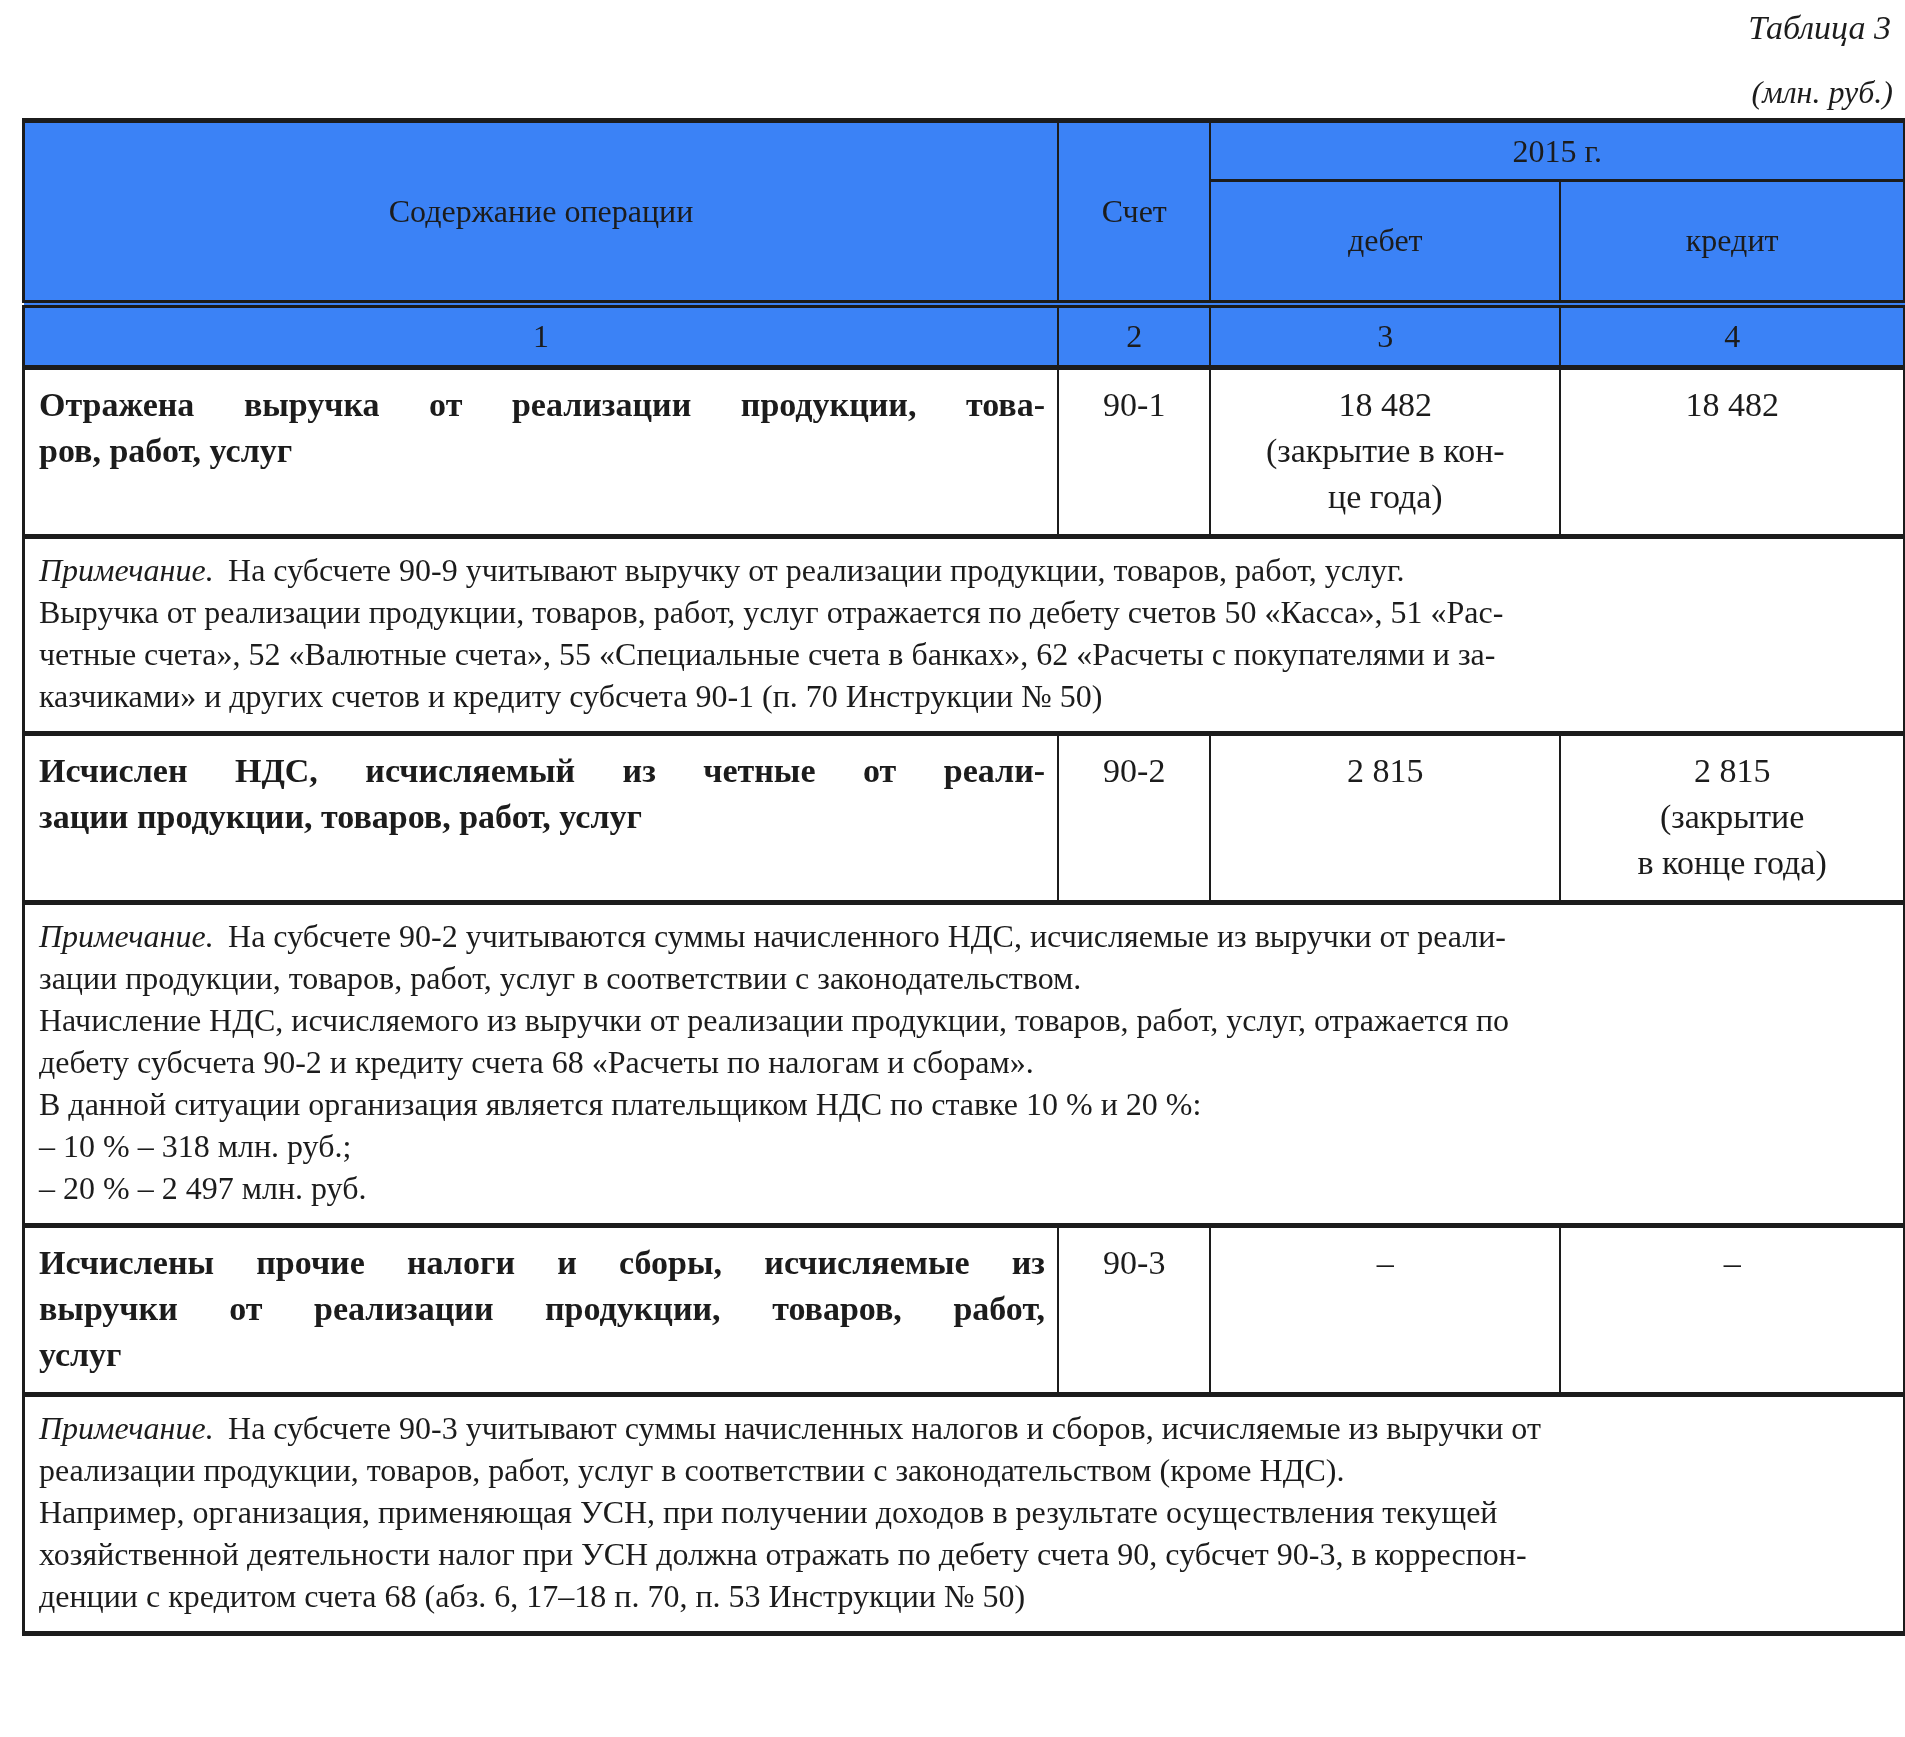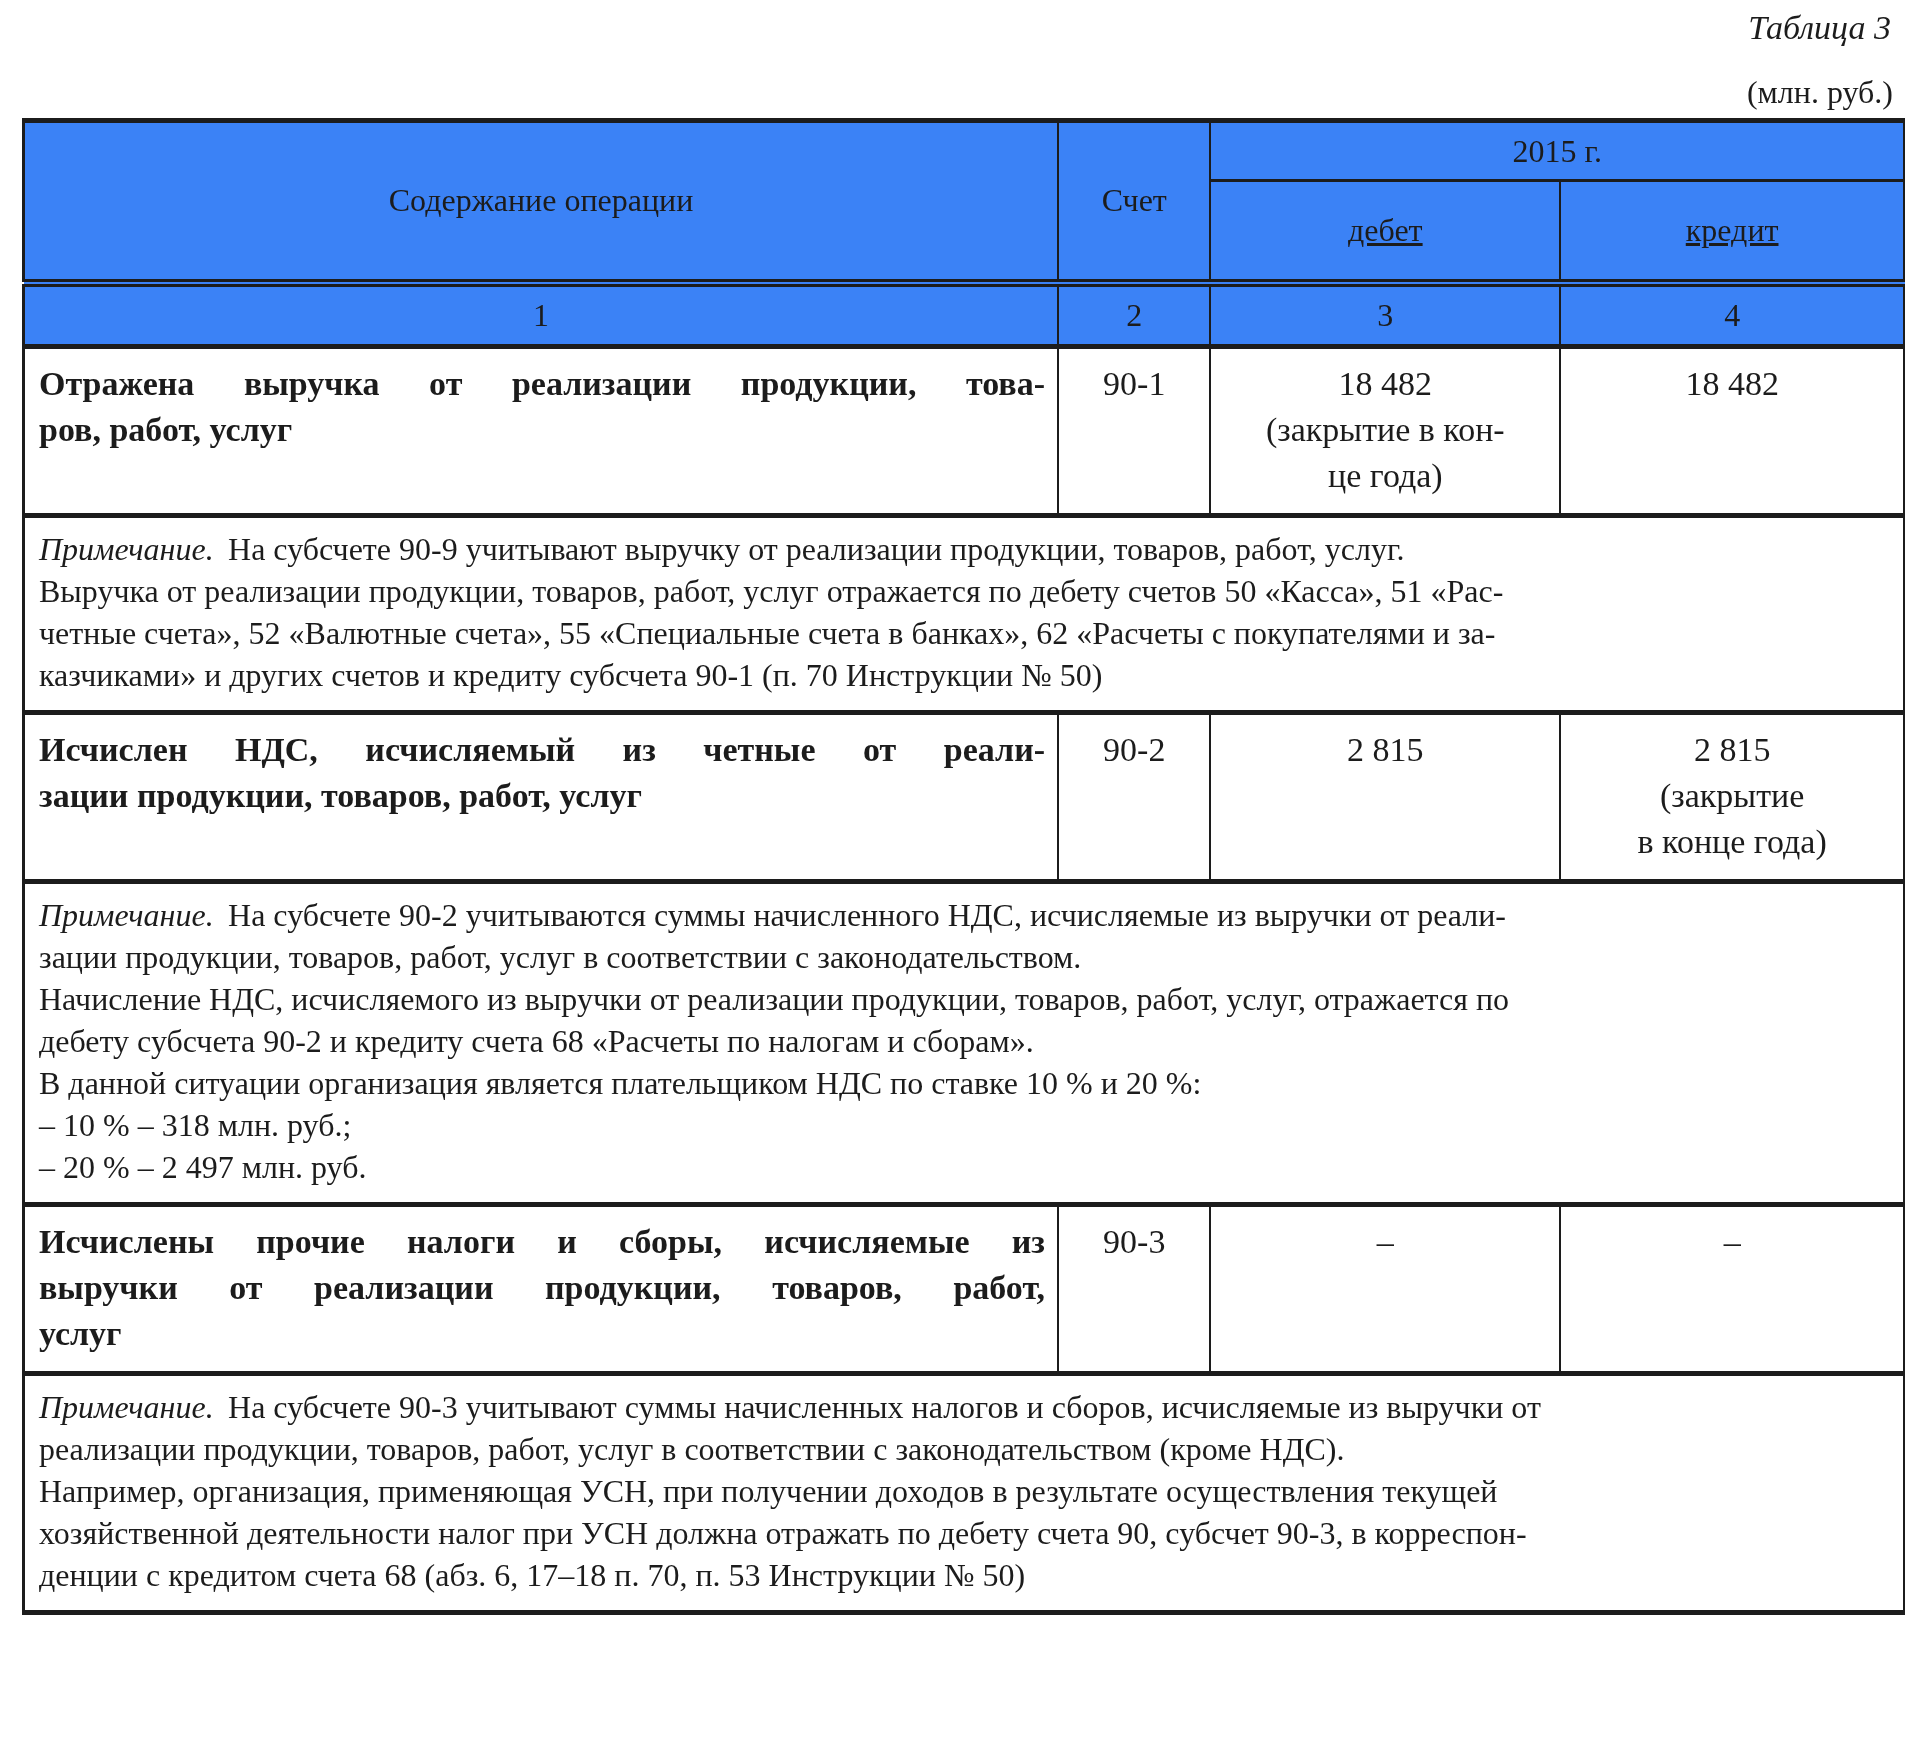--- a/index.html
+++ b/index.html
@@ -25,20 +25,21 @@
     font-weight: bold;
     font-size: 38px;
     line-height: 52px;
     white-space: pre-line;
   }
   .units {
     text-align: right;
     font-size: 32px;
     line-height: 36px;
     margin: 26px 2px 8px 0;
+    font-style: italic;
   }
 
   table.sheet {
     width: 1884px;
     border-collapse: collapse;
     table-layout: fixed;
     border: 5px solid #1c1c1c;
     border-left-width: 3px;
     border-right-width: 3px;
   }
@@ -51,21 +52,21 @@
     background: #3b82f6;
     font-weight: normal;
     font-size: 32px;
     vertical-align: middle;
     padding: 4px 8px;
   }
   .bl { border-left: 2px solid #1c1c1c; }
 
   tr.h-top th.year-cell { height: 60px; border-bottom: 3px solid #1c1c1c; }
   .hdr-bottom { border-bottom: 8px double #1c1c1c; }
-  tr.h-sub th { height: 102px; text-decoration: underline; }
+  tr.h-sub th { height: 123px; }
   tr.h-num th { height: 64px; border-bottom: 5px solid #1c1c1c; }
 
   td {
     vertical-align: top;
     font-size: 34px;
     line-height: 46px;
     border-bottom: 5px solid #1c1c1c;
     padding: 12px 14px 14px 14px;
   }
   td.op-cell { padding-left: 14px; padding-right: 12px; }

